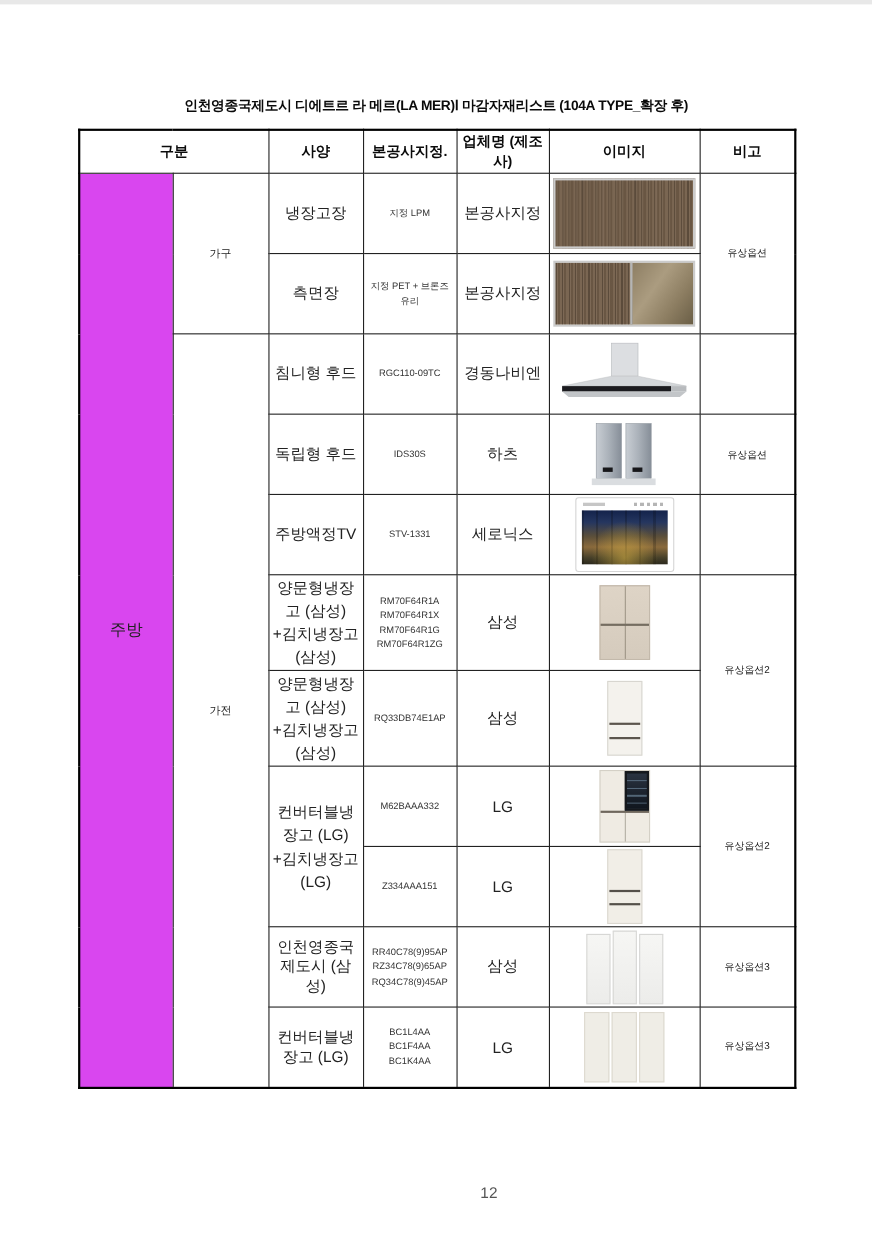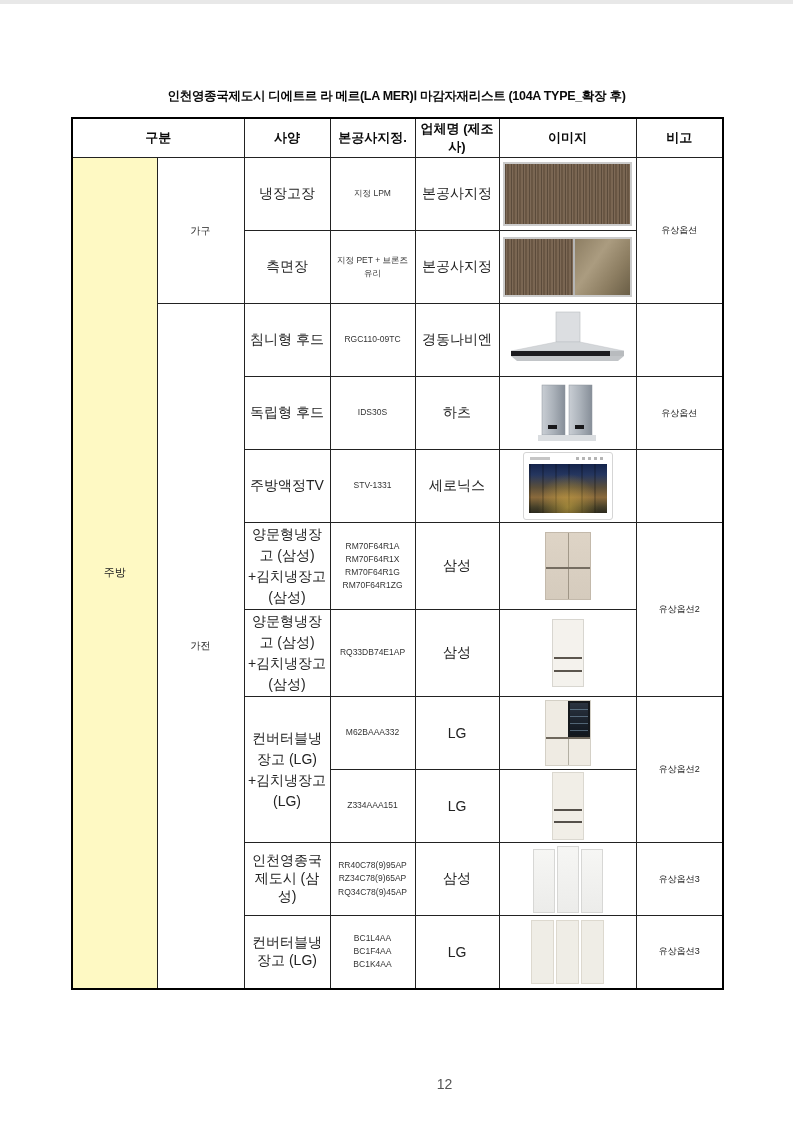--- a/index.html
+++ b/index.html
@@ -9,21 +9,21 @@
              font-size:12.5px;font-weight:bold;letter-spacing:-0.3px;color:#0a0a0a;}
   .tablewrap{position:absolute;left:71px;top:113px;}
   table{border-collapse:collapse;width:651px;table-layout:fixed;border:2px solid #000;}
   th,td{border:1px solid #222;text-align:center;vertical-align:middle;padding:1px 2px;
         overflow:hidden;}
   th{font-size:13px;font-weight:bold;height:23px;color:#0a0a0a;}
   tbody tr{height:73px;}
   td{font-size:14px;color:#222;}
   .ml{white-space:pre-line;line-height:1.5;}
   .model{font-size:8.5px;line-height:1.55;white-space:pre-line;color:#333;}
-  .cat-cell{background:#fef9c3;font-size:11px;}
+  .cat-cell{background:#d946ef;font-size:15px;}
   .grp-cell{font-size:10px;}
   .remark{font-size:9px;}
   .pagenum{position:absolute;top:1072px;left:0;width:100%;text-align:center;
            font-size:14px;color:#555;padding-left:48px;}
   
   .imgbox{display:flex;align-items:center;justify-content:center;}
   .img-wood1{width:125px;height:60px;border:2px solid #cbcbcb;background-color:#75604b;
     background-image:repeating-linear-gradient(90deg,rgba(0,0,0,.22) 0 1px,rgba(255,255,255,.06) 1px 2px,
       rgba(0,0,0,.10) 2px 4px,rgba(255,255,255,.04) 4px 6px);}
   .img-wood2{width:125px;height:56px;border:2px solid #cbcbcb;display:flex;}

